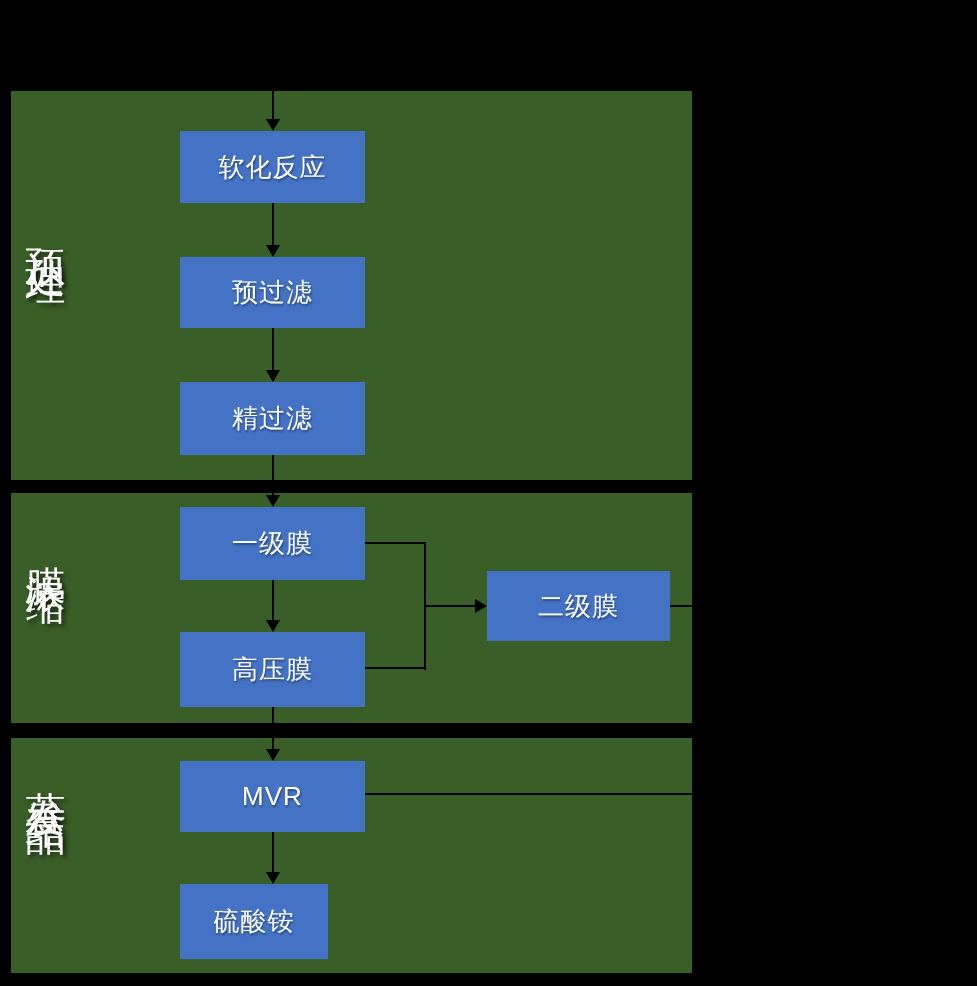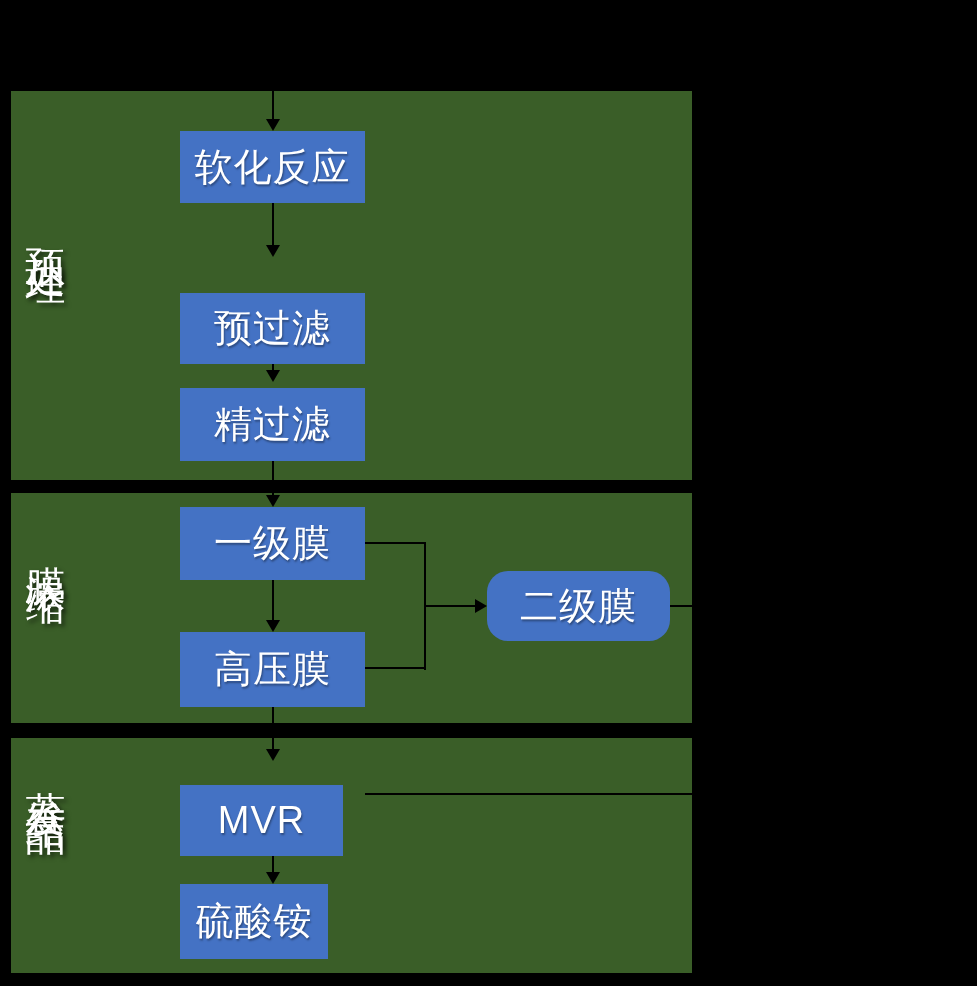--- a/index.html
+++ b/index.html
@@ -41,32 +41,32 @@
   #label-membrane     { top: 534px; }
   #label-evaporation  { top: 759px; }
 
   .node {
     position: absolute;
     background: var(--node, #4472C4);
     color: var(--text, #fff);
     display: flex;
     align-items: center;
     justify-content: center;
-    font-size: 38px;
+    font-size: 26px;
     text-shadow: 1px 2px 2px rgba(0,0,0,0.35);
     letter-spacing: 1px;
   }
   #node-soften       { left: 180px; top: 131px; width: 185px; height: 72px; }
-  #node-prefilter    { left: 180px; top: 257px; width: 185px; height: 71px; margin-top: 36px; }
-  #node-finefilter   { left: 180px; top: 382px; width: 185px; height: 73px; margin-top: 6px; }
+  #node-prefilter    { left: 180px; top: 257px; width: 185px; height: 71px; }
+  #node-finefilter   { left: 180px; top: 382px; width: 185px; height: 73px; }
   #node-membrane1    { left: 180px; top: 507px; width: 185px; height: 73px; }
   #node-highpressure { left: 180px; top: 632px; width: 185px; height: 75px; }
-  #node-mvr          { left: 180px; top: 785px; width: 163px; height: 71px; }
+  #node-mvr          { left: 180px; top: 761px; width: 185px; height: 71px; }
   #node-ammonium     { left: 180px; top: 884px; width: 148px; height: 75px; }
-  #node-membrane2    { left: 487px; top: 571px; width: 183px; height: 70px; border-radius: 21px; }
+  #node-membrane2    { left: 487px; top: 571px; width: 183px; height: 70px; }
 
   .vline { position: absolute; width: 2px;  background: var(--connector, #000); }
   .hline { position: absolute; height: 2px; background: var(--connector, #000); }
   .head-down {
     position: absolute; width: 0; height: 0;
     border-left: 7px solid transparent;
     border-right: 7px solid transparent;
     border-top: 12px solid var(--connector, #000);
   }
   .head-right {

